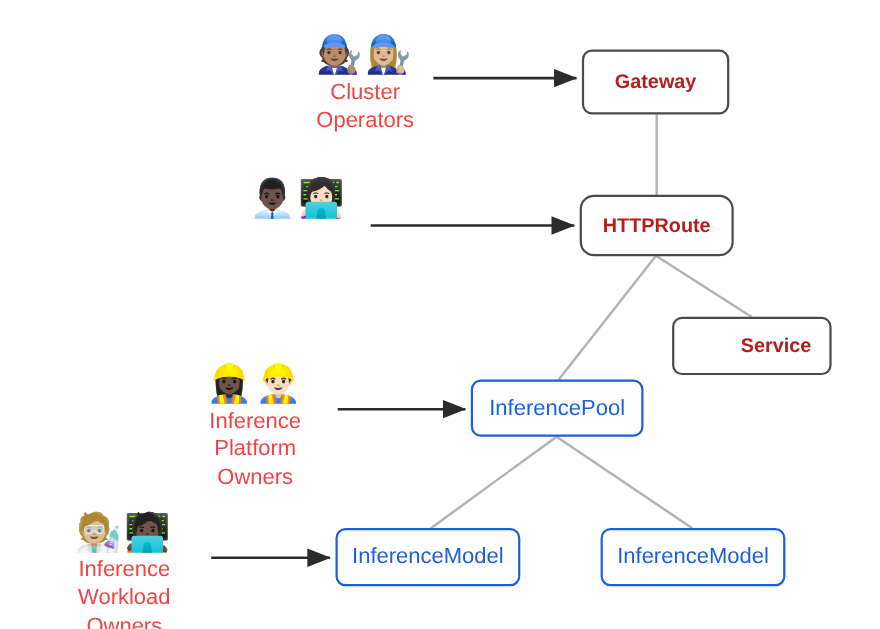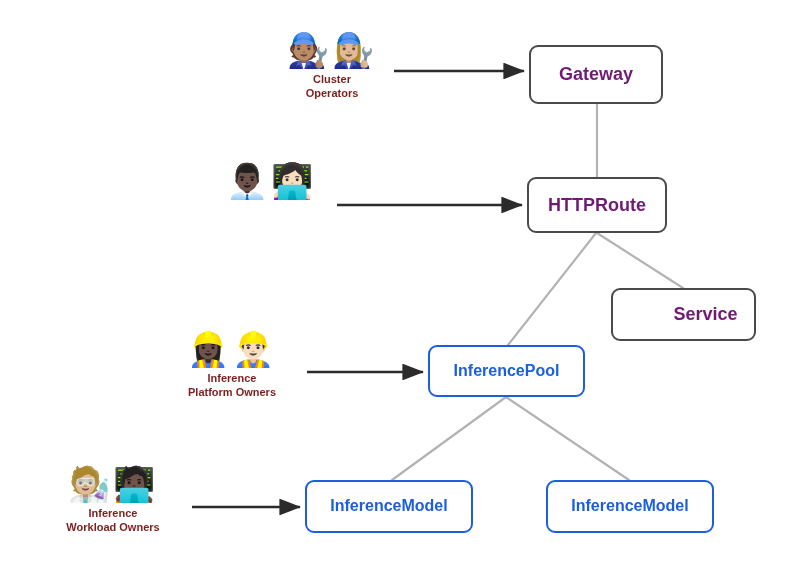--- a/index.html
+++ b/index.html
@@ -39,57 +39,56 @@
     text-align: center;
     line-height: 1.15;
   }
   .node .node-label {
     display: block;
   }
   .node.core {
     border: 2px solid #4a4a4a;
   }
   .node.core .node-label {
-    color: #701a75;
+    color: #b91c1c;
     font-weight: bold;
     font-size: 18px;
     text-align: center;
   }
   .node.ext {
     border: 2px solid #1a5fe0;
   }
   .node.ext .node-label {
     color: #1a5fe0;
-    font-weight: bold;
-    font-size: 16px;
+    font-weight: normal;
+    font-size: 20px;
   }
 
   
   .persona {
     position: absolute;
     box-sizing: border-box;
     display: flex;
     flex-direction: column;
     align-items: center;
     text-align: center;
   }
   .persona-icons {
     font-size: 34px;
     line-height: 1.08;
     letter-spacing: 2px;
     white-space: nowrap;
     font-family: "DejaVu Sans", "Liberation Sans", sans-serif;
   }
   .persona-name {
     margin-top: 3px;
-    font-size: 11px;
-    color: #7f1d1d;
+    font-size: 20px;
+    color: #ef4444;
     line-height: 1.28;
     white-space: pre-line;
-    font-weight: bold;
   }
 </style>
 </head>
 <body>
 
 <div id="diagram">
 
   <svg id="edges" viewBox="0 0 800 572" width="800" height="572" xmlns="http://www.w3.org/2000/svg">
     <defs>
       <marker id="arrowhead" markerWidth="9" markerHeight="7" refX="8.6" refY="3.5" orient="auto" markerUnits="strokeWidth">
@@ -132,21 +131,21 @@
   <div class="persona" style="left:40px; top:466px; width:146px;">
     <div class="persona-icons">🧑🏼‍🔬🧑🏿‍💻</div>
     <div class="persona-name">Inference
 Workload Owners</div>
   </div>
 
   <div class="node core" style="left:529px; top:45px; width:134px; height:59px;">
     <span class="node-label">Gateway</span>
   </div>
 
-  <div class="node core" style="left:527px; top:177px; width:140px; height:56px;">
+  <div class="node core" style="left:527px; top:177px; width:140px; height:56px;border-radius:13px;">
     <span class="node-label">HTTPRoute</span>
   </div>
 
   <div class="node core" style="left:611px; top:288px; width:145px; height:53px;padding-left:44px;">
     <span class="node-label">Service</span>
   </div>
 
   <div class="node ext" style="left:428px; top:345px; width:157px; height:52px;">
     <span class="node-label">InferencePool</span>
   </div>

